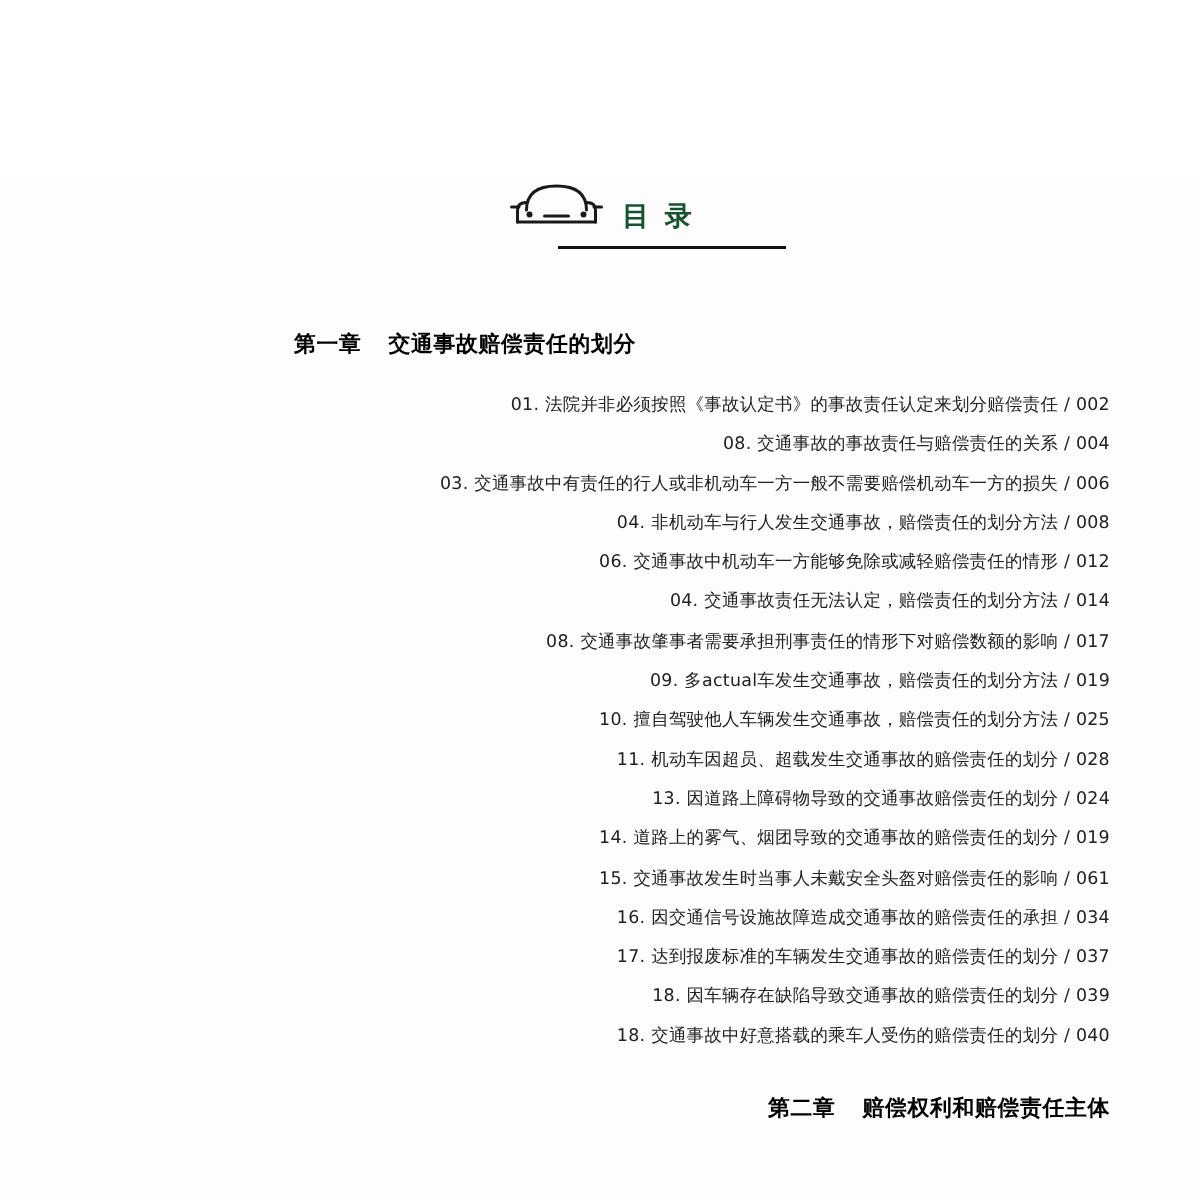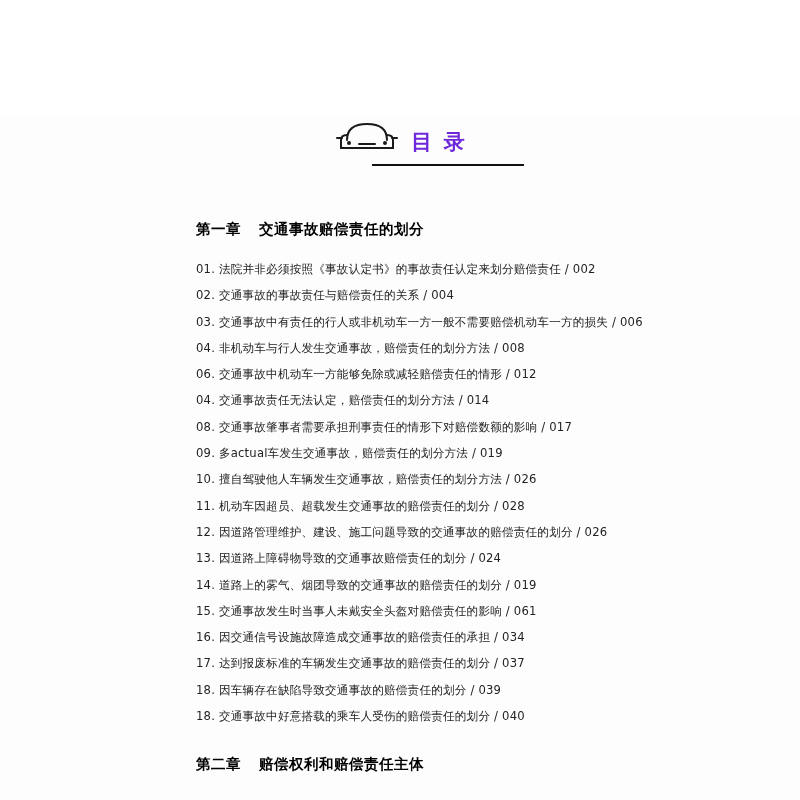--- a/index.html
+++ b/index.html
@@ -30,24 +30,24 @@
     justify-content: center;
     gap: 10px;
   }
   .car-icon {
     width: 68px;
     height: 40px;
     position: relative;
     display: block;
   }
   .toc-title {
-    font-size: 21px;
+    font-size: 18px;
     letter-spacing: 2px;
     font-weight: 700;
-    color: #6d28d9;
+    color: #14532d;
     font-family: "DejaVu Sans", "Liberation Sans", sans-serif;
     padding-bottom: 2px;
   }
   .title-underline {
     width: 152px;
     height: 2px;
     background: #111;
     margin: 6px auto 0 auto;
     margin-left: 372px;
   }
@@ -66,33 +66,35 @@
     letter-spacing: 0.5px;
   }
   .chapter-head .ch-gap {
     display: inline-block;
     width: 18px;
   }
   .entries {
     margin: 0;
     padding: 0;
     list-style: none;
+    text-align: right;
   }
   .entry {
     font-size: 11.6px;
     line-height: 1.45;
     color: #222;
     margin-bottom: 9.5px;
     letter-spacing: 0.2px;
     white-space: nowrap;
   }
   .chapter-block + .chapter-block {
     margin-top: 30px;
   }
   .chapter-block.second .chapter-head {
+    text-align: right;
   }
 </style>
 </head>
 <body>
 
 <div class="page">
 
   <div class="toc-header">
     <span class="car-icon">
       <svg width="68" height="40" viewBox="0 0 68 40" xmlns="http://www.w3.org/2000/svg">
@@ -119,30 +121,29 @@
   <div class="title-underline"></div>
 
   <div class="content">
 
     <div class="chapter-block first">
       <div class="chapter-head">
         <span>第一章</span><span class="ch-gap"></span><span>交通事故赔偿责任的划分</span>
       </div>
       <ul class="entries">
         <li class="entry">01. 法院并非必须按照《事故认定书》的事故责任认定来划分赔偿责任 / 002</li>
-        <li class="entry">02. 交通事故的事故责任与赔偿责任的关系 / 004</li>
+        <li class="entry">08. 交通事故的事故责任与赔偿责任的关系 / 004</li>
         <li class="entry">03. 交通事故中有责任的行人或非机动车一方一般不需要赔偿机动车一方的损失 / 006</li>
         <li class="entry">04. 非机动车与行人发生交通事故，赔偿责任的划分方法 / 008</li>
         <li class="entry">06. 交通事故中机动车一方能够免除或减轻赔偿责任的情形 / 012</li>
         <li class="entry">04. 交通事故责任无法认定，赔偿责任的划分方法 / 014</li>
         <li class="entry">08. 交通事故肇事者需要承担刑事责任的情形下对赔偿数额的影响 / 017</li>
         <li class="entry">09. 多actual车发生交通事故，赔偿责任的划分方法 / 019</li>
-        <li class="entry">10. 擅自驾驶他人车辆发生交通事故，赔偿责任的划分方法 / 026</li>
+        <li class="entry">10. 擅自驾驶他人车辆发生交通事故，赔偿责任的划分方法 / 025</li>
         <li class="entry">11. 机动车因超员、超载发生交通事故的赔偿责任的划分 / 028</li>
-        <li class="entry">12. 因道路管理维护、建设、施工问题导致的交通事故的赔偿责任的划分 / 026</li>
         <li class="entry">13. 因道路上障碍物导致的交通事故赔偿责任的划分 / 024</li>
         <li class="entry">14. 道路上的雾气、烟团导致的交通事故的赔偿责任的划分 / 019</li>
         <li class="entry">15. 交通事故发生时当事人未戴安全头盔对赔偿责任的影响 / 061</li>
         <li class="entry">16. 因交通信号设施故障造成交通事故的赔偿责任的承担 / 034</li>
         <li class="entry">17. 达到报废标准的车辆发生交通事故的赔偿责任的划分 / 037</li>
         <li class="entry">18. 因车辆存在缺陷导致交通事故的赔偿责任的划分 / 039</li>
         <li class="entry">18. 交通事故中好意搭载的乘车人受伤的赔偿责任的划分 / 040</li>
       </ul>
     </div>
 

